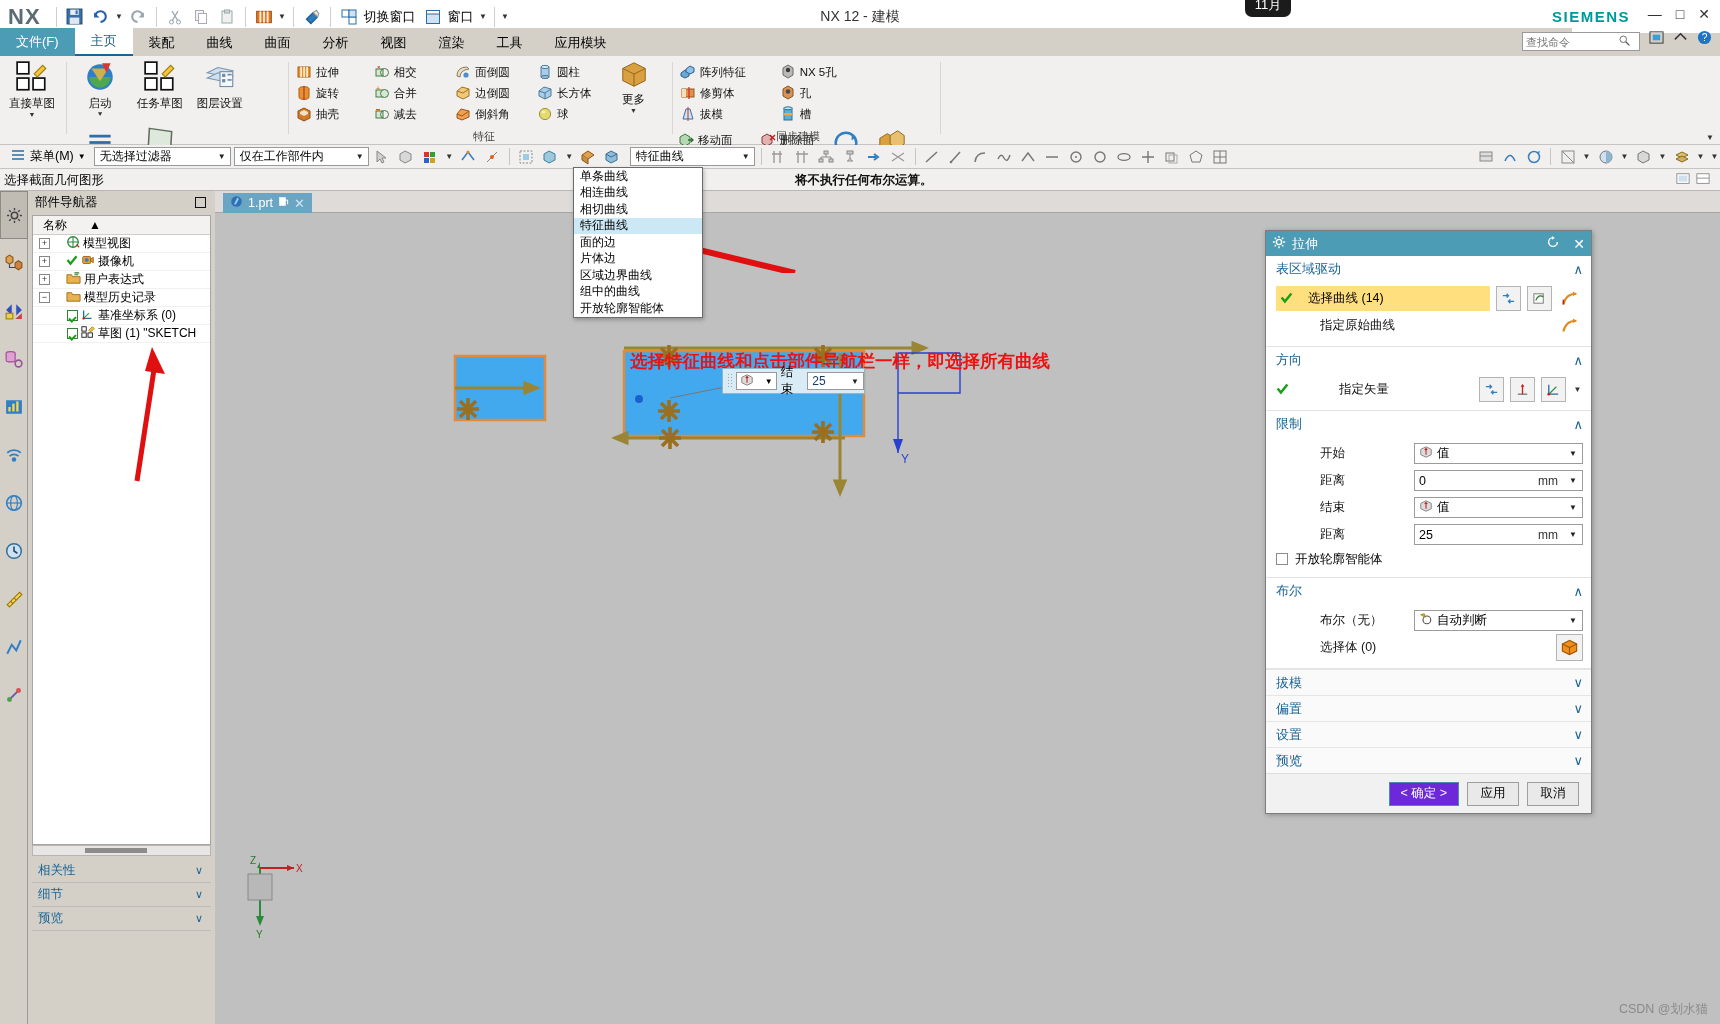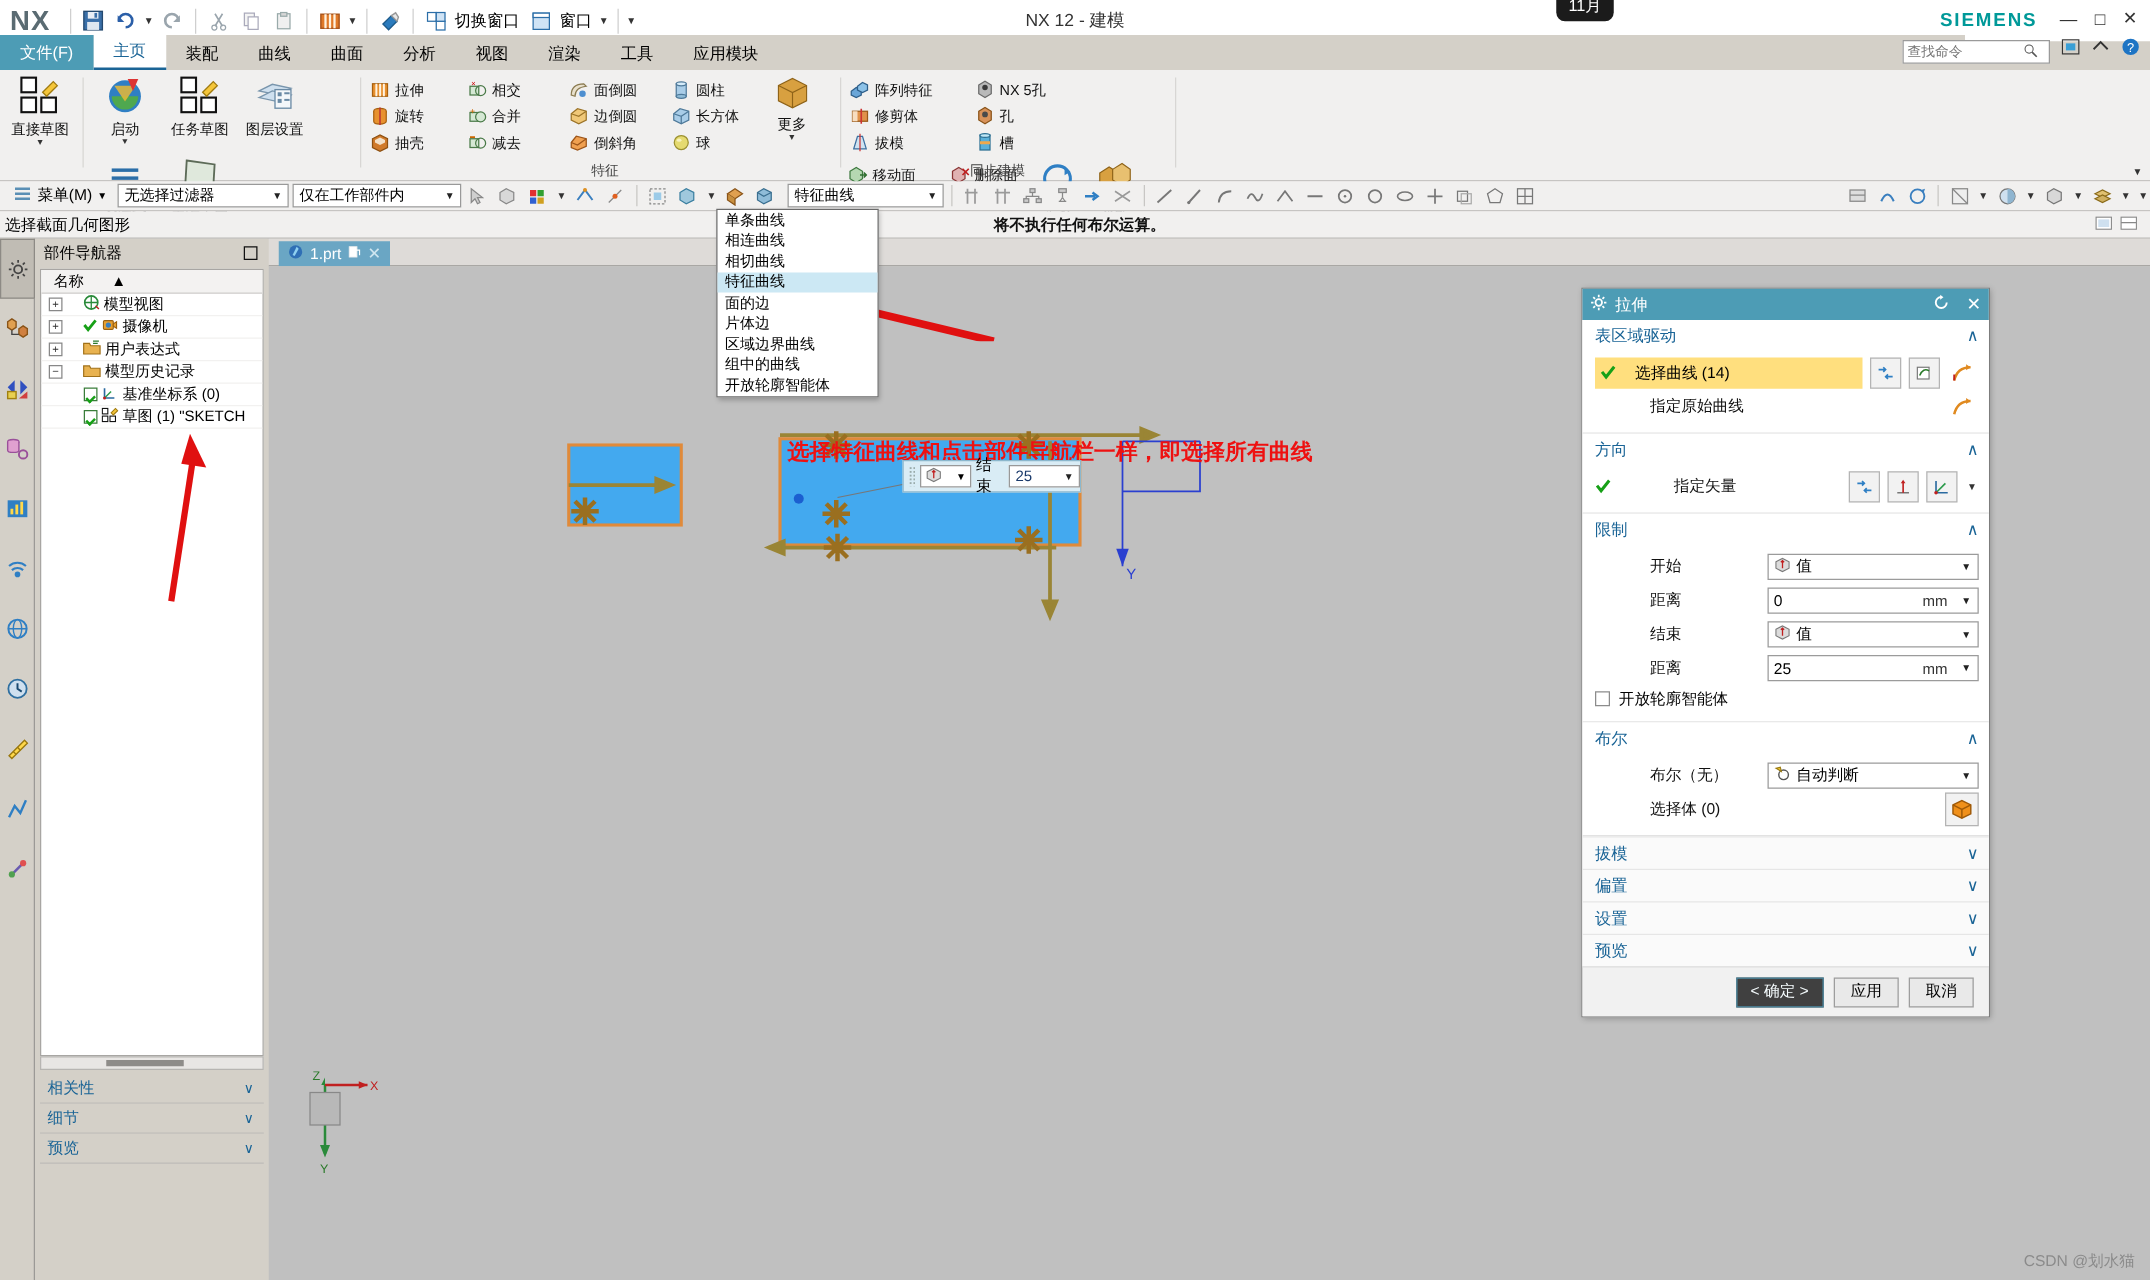--- a/index.html
+++ b/index.html
@@ -168,21 +168,21 @@
   .iconbtn { width:25px; height:25px; border:1px solid #b4b4b4; background:#f2f2f2;
              display:flex; align-items:center; justify-content:center; }
   .iconbtn.plain { border:0; background:transparent; }
   .cbx { width:12px; height:12px; border:1px solid #8c8c8c; background:#fff; flex:0 0 12px; }
   .dlg-footer { height:40px; background:#f1f1f1; display:flex; align-items:center;
                 justify-content:flex-end; gap:8px; padding-right:12px;
                 border-top:1px solid #dddddd; }
   .btn { height:24px; min-width:52px; padding:0 11px; font-size:12.5px;
          border:1px solid #9d9d9d; background:#e9e9e9; display:flex; align-items:center;
          justify-content:center; }
-  .btn.primary { background:#404040; border-color:#4b8ba4; color:#f4fbfd;padding-left:10px; }
+  .btn.primary { background:#6d28d9; border-color:#4b8ba4; color:#f4fbfd;padding-left:10px; }
 
   .wmark { position:absolute; right:12px; bottom:6px; font-size:12.5px; color:#8b8b8b; }
 </style>
 </head>
 <body>
 
 <div id="app">
 
   <div class="titlebar">
     <div class="nx-logo">NX</div>

